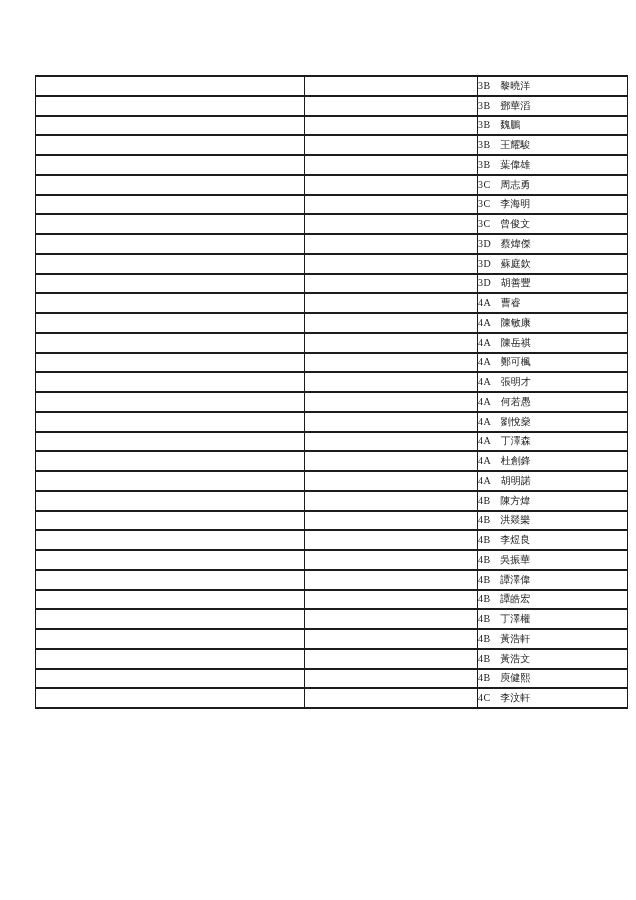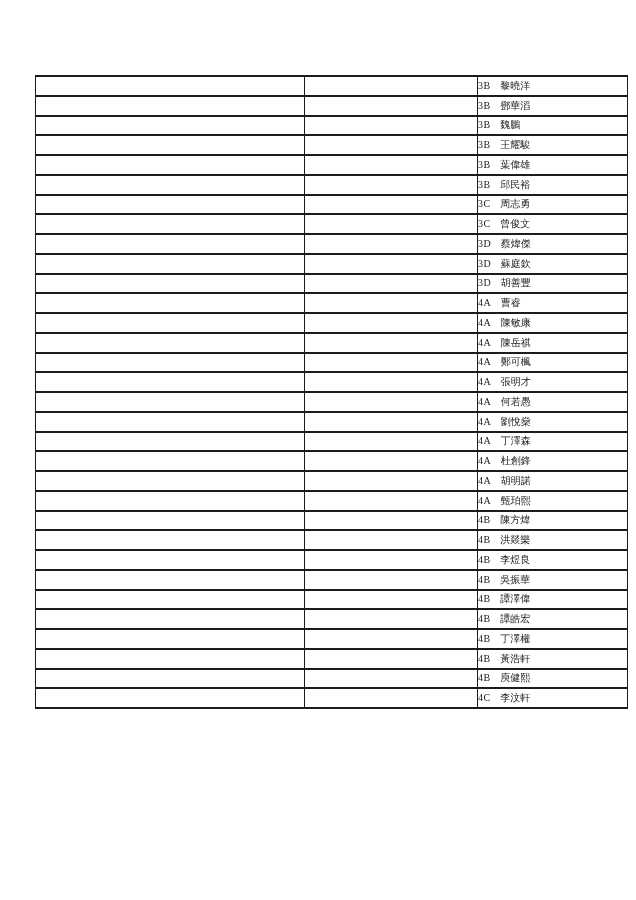--- a/index.html
+++ b/index.html
@@ -96,38 +96,38 @@
 
   <tr>
     <td class="col-a"></td>
     <td class="col-b"></td>
     <td class="col-c">
       <span class="class-code">3B</span>
       <span class="member-name">葉偉雄</span>
     </td>
   </tr>
 
-  <tr>
-    <td class="col-a"></td>
-    <td class="col-b"></td>
-    <td class="col-c">
-      <span class="class-code">3B</span>
-      <span class="member-name">邱民裕</span>
-    </td>
-  </tr>
 
   <tr>
     <td class="col-a"></td>
     <td class="col-b"></td>
     <td class="col-c">
       <span class="class-code">3C</span>
       <span class="member-name">周志勇</span>
     </td>
   </tr>
 
+  <tr>
+    <td class="col-a"></td>
+    <td class="col-b"></td>
+    <td class="col-c">
+      <span class="class-code">3C</span>
+      <span class="member-name">李海明</span>
+    </td>
+  </tr>
 
   <tr>
     <td class="col-a"></td>
     <td class="col-b"></td>
     <td class="col-c">
       <span class="class-code">3C</span>
       <span class="member-name">曾俊文</span>
     </td>
   </tr>
 
@@ -243,28 +243,20 @@
 
   <tr>
     <td class="col-a"></td>
     <td class="col-b"></td>
     <td class="col-c">
       <span class="class-code">4A</span>
       <span class="member-name">胡明諾</span>
     </td>
   </tr>
 
-  <tr>
-    <td class="col-a"></td>
-    <td class="col-b"></td>
-    <td class="col-c">
-      <span class="class-code">4A</span>
-      <span class="member-name">甄珀熙</span>
-    </td>
-  </tr>
 
   <tr>
     <td class="col-a"></td>
     <td class="col-b"></td>
     <td class="col-c">
       <span class="class-code">4B</span>
       <span class="member-name">陳方煒</span>
     </td>
   </tr>
 
@@ -324,20 +316,28 @@
 
   <tr>
     <td class="col-a"></td>
     <td class="col-b"></td>
     <td class="col-c">
       <span class="class-code">4B</span>
       <span class="member-name">黃浩軒</span>
     </td>
   </tr>
 
+  <tr>
+    <td class="col-a"></td>
+    <td class="col-b"></td>
+    <td class="col-c">
+      <span class="class-code">4B</span>
+      <span class="member-name">黃浩文</span>
+    </td>
+  </tr>
 
   <tr>
     <td class="col-a"></td>
     <td class="col-b"></td>
     <td class="col-c">
       <span class="class-code">4B</span>
       <span class="member-name">庾健熙</span>
     </td>
   </tr>
 

